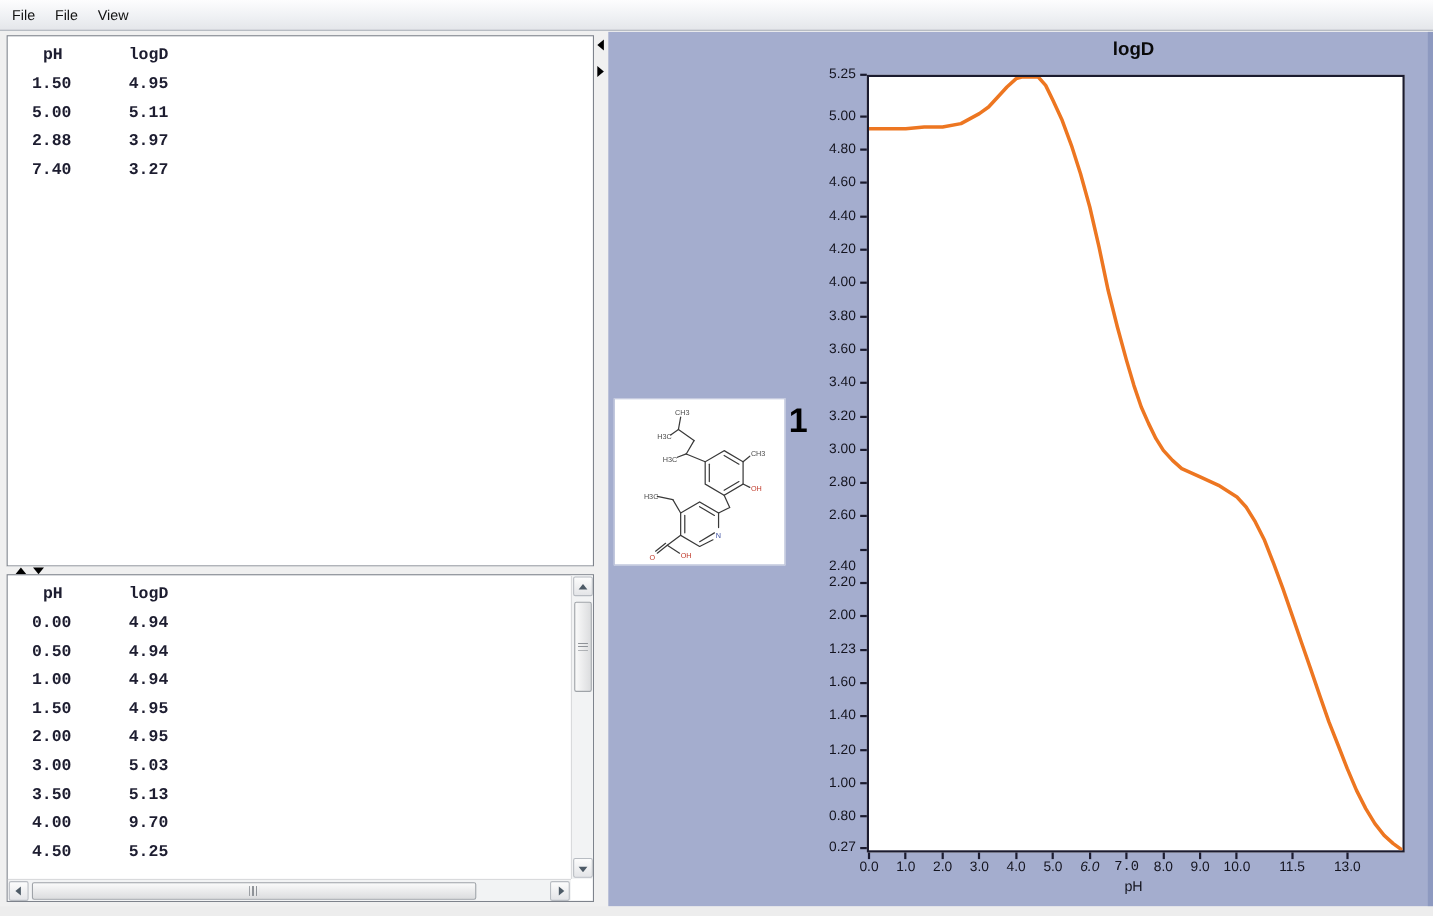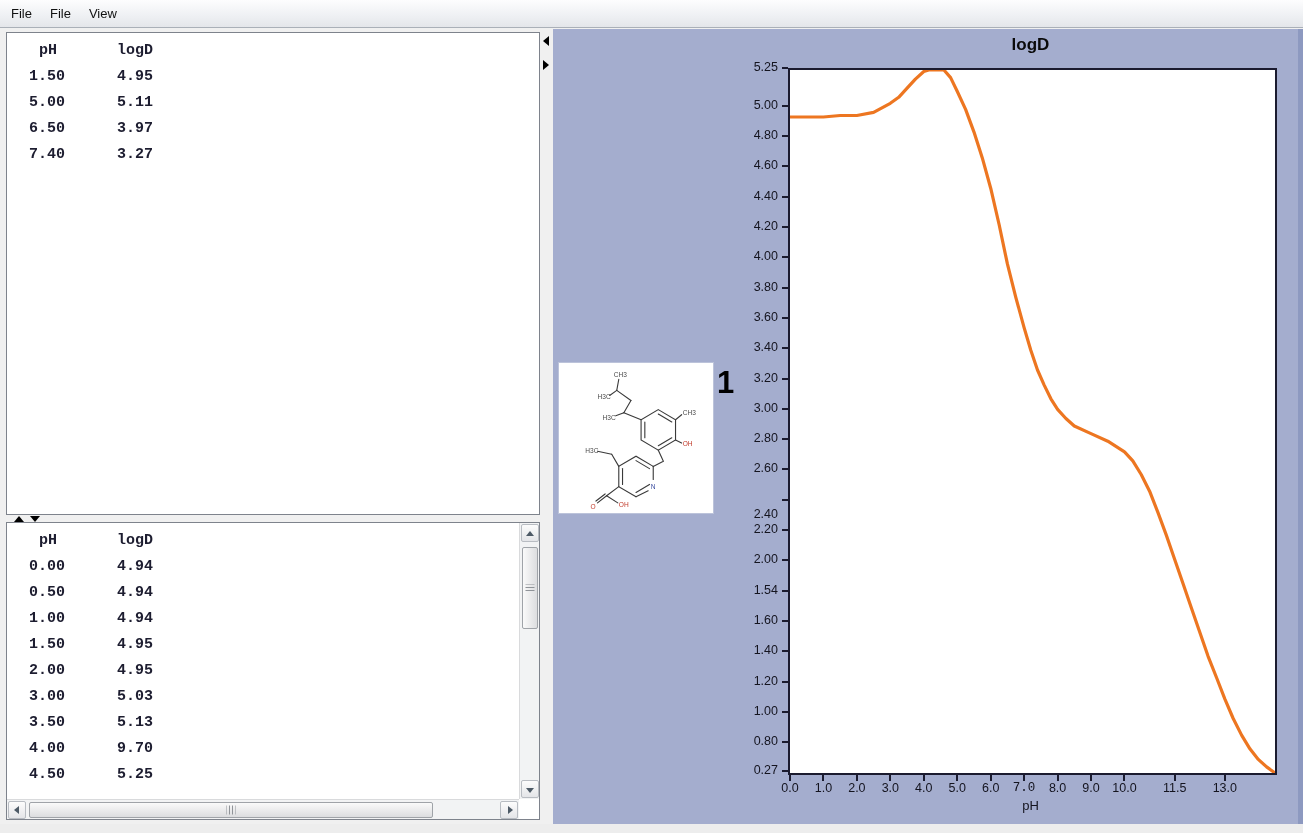--- a/index.html
+++ b/index.html
@@ -76,21 +76,21 @@
     <span class="menu-item">File</span>
     <span class="menu-item">File</span>
     <span class="menu-item">View</span>
   </div>
 
   <div id="top-panel" class="white-panel">
     <div id="top-table" class="tbl">
         <div class="trow thead"><span class="c1">pH</span><span class="c2">logD</span></div>
         <div class="trow"><span class="c1">1.50</span><span class="c2">4.95</span></div>
         <div class="trow"><span class="c1">5.00</span><span class="c2">5.11</span></div>
-        <div class="trow"><span class="c1">6.50</span><span class="c2">3.97</span></div>
+        <div class="trow"><span class="c1">2.88</span><span class="c2">3.97</span></div>
         <div class="trow"><span class="c1">7.40</span><span class="c2">3.27</span></div>
       </div>
   </div>
 
   <div id="h-splitter">
     <div class="tri tri-up" style="left:8px;top:1px;"></div>
     <div class="tri tri-down" style="left:24px;top:1px;"></div>
   </div>
 
   <div id="bottom-panel" class="white-panel">
@@ -220,21 +220,21 @@
         <div class="ytick-label" style="left: 169px; top: 402.196px;">2.80</div>
         <div class="ytick-mark" style="left: 229px; top: 409.196px;"></div>
         <div class="ytick-label" style="left: 169px; top: 432.498px;">2.60</div>
         <div class="ytick-mark" style="left: 229px; top: 439.498px;"></div>
         <div class="ytick-label" style="left: 169px; top: 462.8px; margin-top: 15px;">2.40</div>
         <div class="ytick-mark" style="left: 229px; top: 469.8px;"></div>
         <div class="ytick-label" style="left: 169px; top: 493.101px;">2.20</div>
         <div class="ytick-mark" style="left: 229px; top: 500.101px;"></div>
         <div class="ytick-label" style="left: 169px; top: 523.403px;">2.00</div>
         <div class="ytick-mark" style="left: 229px; top: 530.403px;"></div>
-        <div class="ytick-label" style="left: 169px; top: 553.705px;">1.54</div>
+        <div class="ytick-label" style="left: 169px; top: 553.705px;">1.23</div>
         <div class="ytick-mark" style="left: 229px; top: 560.705px;"></div>
         <div class="ytick-label" style="left: 169px; top: 584.006px;">1.60</div>
         <div class="ytick-mark" style="left: 229px; top: 591.006px;"></div>
         <div class="ytick-label" style="left: 169px; top: 614.308px;">1.40</div>
         <div class="ytick-mark" style="left: 229px; top: 621.308px;"></div>
         <div class="ytick-label" style="left: 169px; top: 644.61px;">1.20</div>
         <div class="ytick-mark" style="left: 229px; top: 651.61px;"></div>
         <div class="ytick-label" style="left: 169px; top: 674.912px;">1.00</div>
         <div class="ytick-mark" style="left: 229px; top: 681.912px;"></div>
         <div class="ytick-label" style="left: 169px; top: 705.213px;">0.80</div>
@@ -246,21 +246,21 @@
         <div class="xtick-label" style="left: 248.448px; top: 752px;">1.0</div>
         <div class="xtick-mark" style="left: 269.448px; top: 746px;"></div>
         <div class="xtick-label" style="left: 281.897px; top: 752px;">2.0</div>
         <div class="xtick-mark" style="left: 302.897px; top: 746px;"></div>
         <div class="xtick-label" style="left: 315.345px; top: 752px;">3.0</div>
         <div class="xtick-mark" style="left: 336.345px; top: 746px;"></div>
         <div class="xtick-label" style="left: 348.793px; top: 752px;">4.0</div>
         <div class="xtick-mark" style="left: 369.793px; top: 746px;"></div>
         <div class="xtick-label" style="left: 382.241px; top: 752px;">5.0</div>
         <div class="xtick-mark" style="left: 403.241px; top: 746px;"></div>
-        <div class="xtick-label" style="left: 415.69px; top: 752px;">6.0</div>
+        <div class="xtick-label" style="left: 415.69px; top: 752px; font-style: italic;">6.0</div>
         <div class="xtick-mark" style="left: 436.69px; top: 746px;"></div>
         <div class="xtick-label" style="left: 449.138px; top: 752px; font-family: Liberation Mono, monospace;">7.0</div>
         <div class="xtick-mark" style="left: 470.138px; top: 746px;"></div>
         <div class="xtick-label" style="left: 482.586px; top: 752px;">8.0</div>
         <div class="xtick-mark" style="left: 503.586px; top: 746px;"></div>
         <div class="xtick-label" style="left: 516.034px; top: 752px;">9.0</div>
         <div class="xtick-mark" style="left: 537.034px; top: 746px;"></div>
         <div class="xtick-label" style="left: 549.483px; top: 752px;">10.0</div>
         <div class="xtick-mark" style="left: 570.483px; top: 746px;"></div>
         <div class="xtick-label" style="left: 599.655px; top: 752px;">11.5</div>

